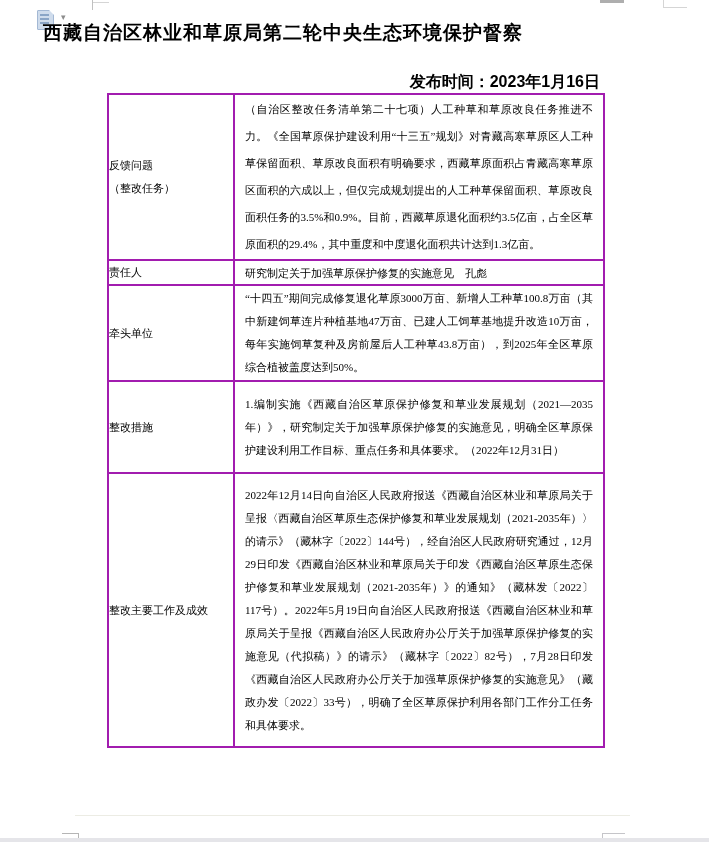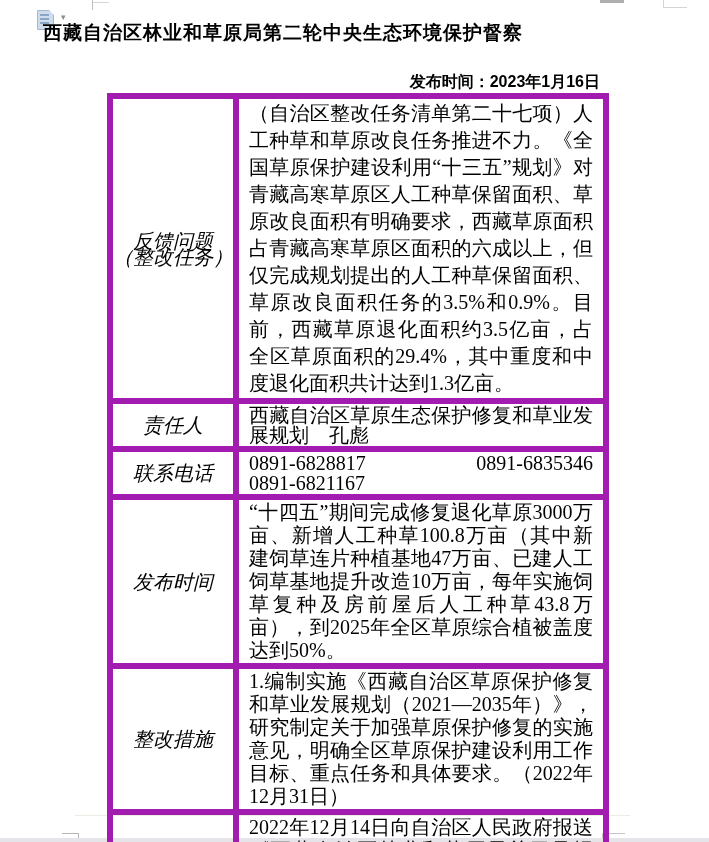--- a/index.html
+++ b/index.html
@@ -49,26 +49,26 @@
   .mark-bl-v{left:78px;top:833px;width:1px;height:8px;background:#b5b5b5;}
   .mark-br-h{left:602px;top:833px;width:23px;height:1px;background:#c5c5c9;}
   .mark-br-v{left:602px;top:833px;width:1px;height:5px;background:#c5c5c9;}
   .bottom-strip{left:0;top:838px;width:709px;height:4px;background:#e5e5e9;}
   
   table.notice{
     position:absolute;left:107px;top:93px;width:496px;
     border-collapse:collapse;table-layout:fixed;
   }
   table.notice td{
-    border:6px solid #a21caf;vertical-align:middle;
-    font-size:20px;color:#000;
+    border:2px solid #a21caf;vertical-align:middle;
+    font-size:11px;color:#000;
   }
   td.label-cell{
-    width:126px;text-align:center;white-space:pre-line;
-    font-size:13px;line-height:16px;padding:0;font-style:italic;
+    width:126px;white-space:pre-line;
+    font-size:13px;line-height:23px;padding:0;
   }
   td.content-cell{
     width:370px;text-align:justify;padding:1px 10px;line-height:20px;
   }
   tr.r1{height:165px;} tr.r1 td.content-cell{line-height:27px;}
   tr.r2{height:23px;}  tr.r3{height:24px;}
   tr.r4{height:24px;}  tr.r5{height:22px;}
   tr.r6{height:93px;}  tr.r6 td.content-cell{line-height:23px;}
   tr.r7{height:92px;}  tr.r7 td.content-cell{line-height:23px;}
   tr.r8{height:274px;} tr.r8 td.content-cell{line-height:23px;}
@@ -105,28 +105,24 @@
       <col style="width:370px">
     </colgroup>
   <tbody>
     <tr class="r1">
       <td class="label-cell">反馈问题
 （整改任务）</td>
       <td class="content-cell">（自治区整改任务清单第二十七项）人工种草和草原改良任务推进不力。《全国草原保护建设利用“十三五”规划》对青藏高寒草原区人工种草保留面积、草原改良面积有明确要求，西藏草原面积占青藏高寒草原区面积的六成以上，但仅完成规划提出的人工种草保留面积、草原改良面积任务的3.5%和0.9%。目前，西藏草原退化面积约3.5亿亩，占全区草原面积的29.4%，其中重度和中度退化面积共计达到1.3亿亩。</td>
     </tr>
     <tr class="r4">
       <td class="label-cell">责任人</td>
-      <td class="content-cell">西藏自治区草原生态保护修复和草业发展规划　孔彪</td>
-    </tr>
-    <tr class="r5">
-      <td class="label-cell">联系电话</td>
-      <td class="content-cell">0891-6828817　　0891-6835346　　0891-6821167</td>
+      <td class="content-cell">研究制定关于加强草原保护修复的实施意见　孔彪</td>
     </tr>
     <tr class="r6">
-      <td class="label-cell">发布时间</td>
+      <td class="label-cell">牵头单位</td>
       <td class="content-cell">“十四五”期间完成修复退化草原3000万亩、新增人工种草100.8万亩（其中新建饲草连片种植基地47万亩、已建人工饲草基地提升改造10万亩，每年实施饲草复种及房前屋后人工种草43.8万亩），到2025年全区草原综合植被盖度达到50%。</td>
     </tr>
     <tr class="r7">
       <td class="label-cell">整改措施</td>
       <td class="content-cell">1.编制实施《西藏自治区草原保护修复和草业发展规划（2021—2035年）》，研究制定关于加强草原保护修复的实施意见，明确全区草原保护建设利用工作目标、重点任务和具体要求。（2022年12月31日）</td>
     </tr>
     <tr class="r8">
       <td class="label-cell">整改主要工作及成效</td>
       <td class="content-cell">2022年12月14日向自治区人民政府报送《西藏自治区林业和草原局关于呈报〈西藏自治区草原生态保护修复和草业发展规划（2021-2035年）〉的请示》（藏林字〔2022〕144号），经自治区人民政府研究通过，12月29日印发《西藏自治区林业和草原局关于印发《西藏自治区草原生态保护修复和草业发展规划（2021-2035年）》的通知》（藏林发〔2022〕117号）。2022年5月19日向自治区人民政府报送《西藏自治区林业和草原局关于呈报《西藏自治区人民政府办公厅关于加强草原保护修复的实施意见（代拟稿）》的请示》（藏林字〔2022〕82号），7月28日印发《西藏自治区人民政府办公厅关于加强草原保护修复的实施意见》（藏政办发〔2022〕33号），明确了全区草原保护利用各部门工作分工任务和具体要求。</td>
     </tr>

